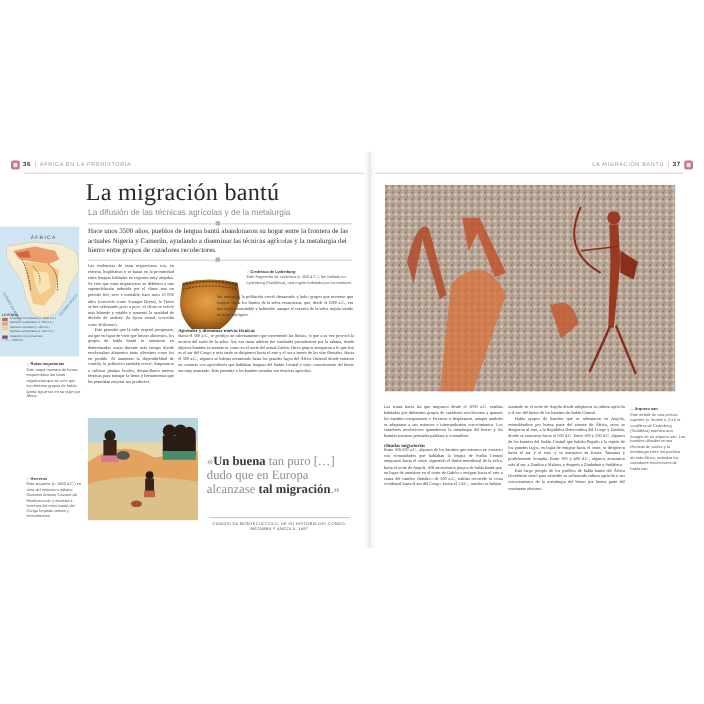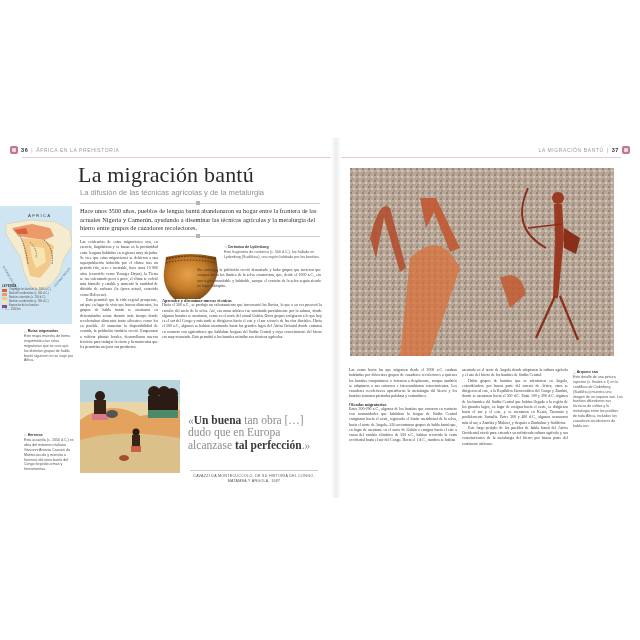--- a/index.html
+++ b/index.html
@@ -167,21 +167,21 @@
     <rect x="52" y="55" width="8" height="16" fill="#3a2418"></rect>
     <rect x="51" y="66" width="10" height="6" fill="#c8604a"></rect>
     <ellipse cx="44" cy="78" rx="5" ry="3" fill="#a0502e"></ellipse>
   </svg>
   <div class="caption" style="left:24px;top:295px;width:50px;">
     <span class="tri">▷ </span><span class="ct">Herreros</span><br>
     <span>Esta acuarela (c. 1650 d.C.) es obra del misionero italiano Giovanni Antonio Cavazzi da Montecuccolo y muestra a herreros del reino bantú del Congo forjando armas y herramientas.</span>
   </div>
 
   <div class="quote">
-    <span>«</span><b>Un buena</b> <span>tan obra […] dudo que en Europa alcanzase</span> <b>tal perfección</b><span>.»</span>
+    <span>«</span><b>Un buena</b> <span>tan puro […] dudo que en Europa alcanzase</span> <b>tal migración</b><span>.»</span>
   </div>
   <div class="quote-src">CAVAZZI DA MONTECUCCOLO, DE SU HISTORIA DEL CONGO, MATAMBA Y ANGOLA, 1687</div>
 
   <svg class="rockart" viewBox="0 0 264 188">
     <defs>
       <pattern id="grain" width="6" height="6" patternUnits="userSpaceOnUse">
         <rect width="6" height="6" fill="#b9a99a"></rect>
         <circle cx="1" cy="1" r="1" fill="#8a7a6e"></circle>
         <circle cx="4" cy="3" r="1.1" fill="#d8cec4"></circle>
         <circle cx="2" cy="5" r=".8" fill="#9c7a66"></circle>

